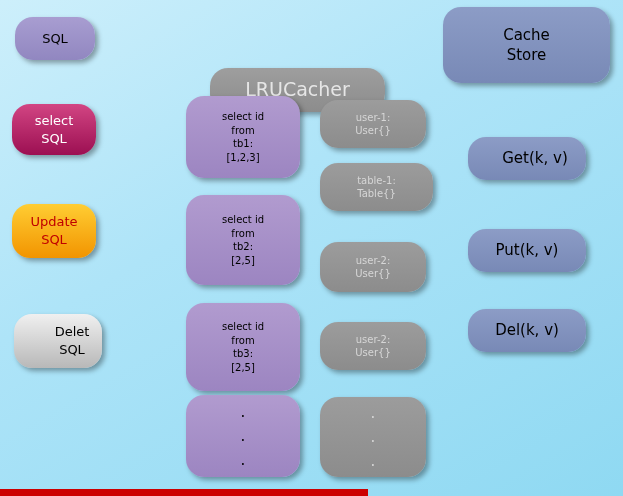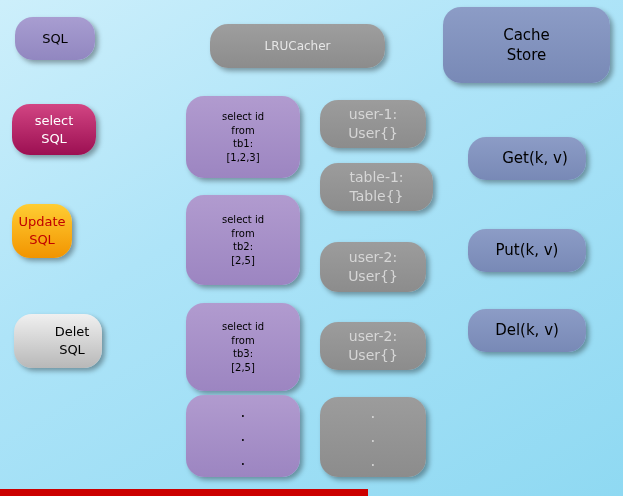--- a/index.html
+++ b/index.html
@@ -25,43 +25,43 @@
     line-height: 1.35;
     color: #000;
     box-shadow: 3px 3px 5px rgba(0,0,0,0.35);
     border-radius: 18px;
   }
 
   .purple      { background: linear-gradient(#a89dd1, #9187c0); }
   .magenta     { background: linear-gradient(#d24583, #9c0f52); color: #ffffff; }
   .orange      { background: linear-gradient(#ffcd33, #f29400); color: #c00000; }
   .silver      { background: linear-gradient(#f0f0f0, #b8b8b8); }
-  .gray-header { background: linear-gradient(#9e9e9e, #8c8c8c); color: #e6e6e6; font-size: 12px; }
+  .gray-header { background: linear-gradient(#9e9e9e, #8c8c8c); color: #e6e6e6; font-size: 19px; margin-top: 44px; }
   .purple-data { background: linear-gradient(#b19bcf, #9c85c1); font-size: 10px; }
-  .gray-data   { background: linear-gradient(#9c9c9c, #8c8c8c); color: #d6d6d6; font-size: 14px; }
+  .gray-data   { background: linear-gradient(#9c9c9c, #8c8c8c); color: #d6d6d6; font-size: 10px; }
   .slate       { background: linear-gradient(#8c9cc6, #7889b6); font-size: 15px; }
 
   .dots { line-height: 1.6; font-size: 15px; }
 
   #red-strip {
     position: absolute;
     left: 0; top: 489px;
     width: 368px; height: 7px;
     background: #cc0000;
   }
 </style>
 </head>
 <body>
 
 <div id="canvas">
 
   <div class="box purple" style="left:15px; top:17px;  width:80px; height:43px;">SQL</div>
   <div class="box magenta" style="left:12px; top:104px; width:84px; height:51px;">select
 SQL</div>
-  <div class="box orange" style="left:12px; top:204px; width:60px; height:54px;">Update
+  <div class="box orange" style="left:12px; top:204px; width:84px; height:54px;">Update
 SQL</div>
   <div class="box silver" style="left:14px; top:314px; width:88px; height:54px;padding-left:28px;">Delet
 SQL</div>
 
   <div class="box gray-header" style="left:210px; top:24px; width:175px; height:44px;">LRUCacher</div>
 
   <div class="box purple-data" style="left:186px; top:96px;  width:114px; height:82px;">select id
 from
 tb1:
 [1,2,3]</div>

